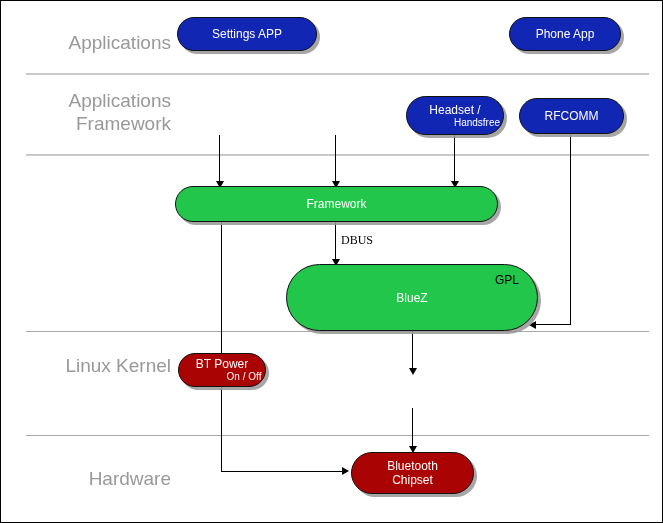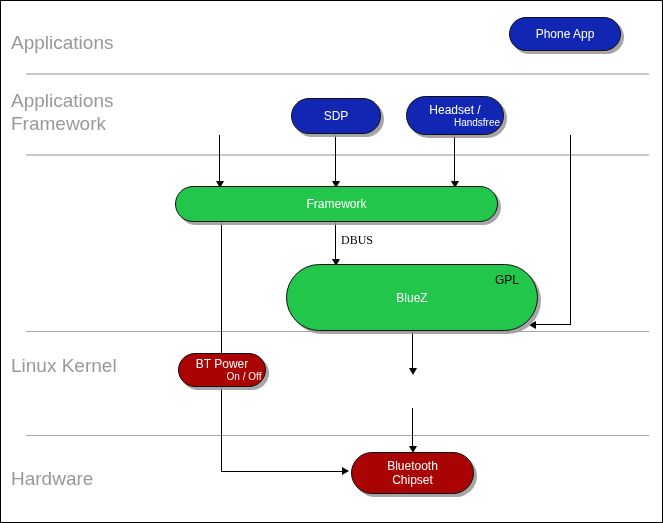--- a/index.html
+++ b/index.html
@@ -1,21 +1,21 @@
 <!DOCTYPE html>
 <html><head>
 <meta charset="utf-8">
 <style>
   html,body{margin:0;padding:0;background:#fff;}
   body{width:663px;height:523px;font-family:"Liberation Sans",sans-serif;}
   #stage{position:relative;width:663px;height:523px;background:#ffffff;
          border:1px solid #000;box-sizing:border-box;overflow:hidden;}
   .divider{position:absolute;height:0;border-top:2px solid #c9c9c9;}
   .layer-label{position:absolute;color:#999999;font-size:19px;line-height:23px;
-               text-align:left;white-space:pre-line;}
+               text-align:right;white-space:pre-line;}
   .node{position:absolute;box-sizing:border-box;display:flex;flex-direction:column;
         align-items:center;justify-content:center;border:1px solid #111;
         border-radius:999px;color:#ffffff;text-align:center;
         box-shadow:3px 3px 0 0 rgba(150,150,150,0.85);}
   .node .l1{font-size:12px;line-height:14px;}
   .node .l2{font-size:10px;line-height:12px;padding-left:44px;}
   .blue{background:#1226b4;}
   .green{background:#22c64b;}
   .red{background:#aa0303;}
   .tag{position:absolute;color:#000;font-size:12px;}
@@ -65,35 +65,38 @@
   <div class="edge v" style="left:411px;top:325px;height:46px;"></div>
   <div class="arrow down" style="left:408px;top:367px;"></div>
 
   <div class="edge v" style="left:411px;top:407px;height:42px;"></div>
   <div class="arrow down" style="left:408px;top:445px;"></div>
 
   <div class="edge v" style="left:220px;top:220px;height:250px;"></div>
   <div class="edge h" style="left:220px;top:470px;width:126px;"></div>
   <div class="arrow" style="left:341px;top:466px;border-top:4px solid transparent;border-bottom:4px solid transparent;border-left:7px solid #000;"></div>
 
+  <div class="node blue" style="left:176px;top:16px;width:140px;height:34px;">
+    <span class="l1">Settings APP</span>
+  </div>
 
   <div class="node blue" style="left:508px;top:16px;width:112px;height:34px;align-items:center;">
     <span class="l1">Phone App</span>
   </div>
 
 
-  <div class="node blue" style="left:290px;top:97px;width:90px;height:36px;">
-    <span class="l1">SDP</span>
-  </div>
 
   <div class="node blue" style="left:405px;top:95px;width:98px;height:39px;">
     <span class="l1">Headset /</span>
     <span class="l2">Handsfree</span>
   </div>
 
+  <div class="node blue" style="left:518px;top:97px;width:105px;height:36px;">
+    <span class="l1">RFCOMM</span>
+  </div>
 
   <div class="node green" style="left:174px;top:185px;width:323px;height:36px;">
     <span class="l1">Framework</span>
   </div>
 
   <div class="node green" style="left:285px;top:263px;width:252px;height:67px;">
     <span class="l1">BlueZ</span>
     <span class="tag" style="right:18px;top:8px;">GPL</span>
   </div>
 

